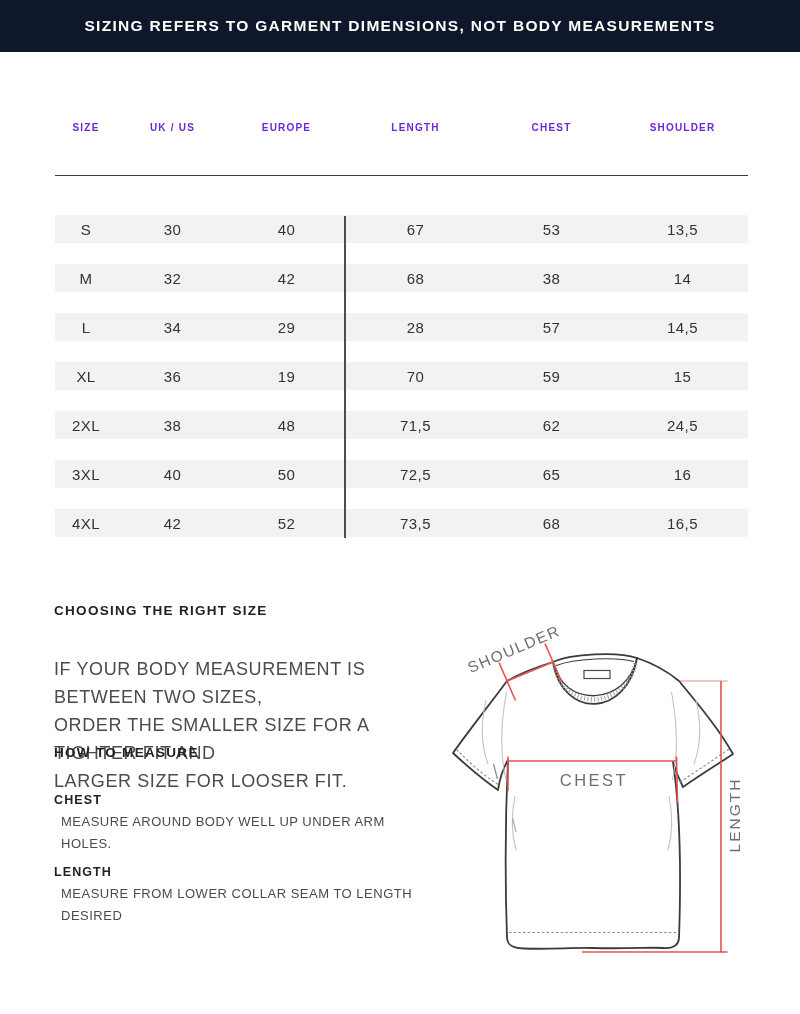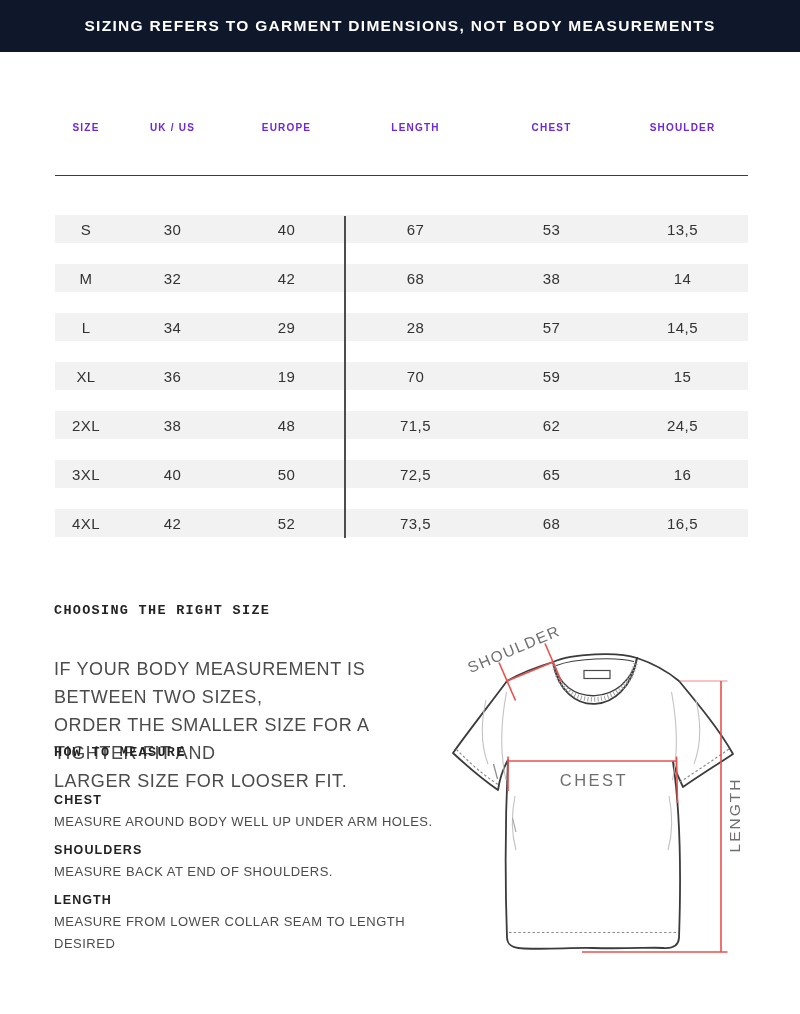--- a/index.html
+++ b/index.html
@@ -23,27 +23,27 @@
   .thead{height:30px;}
   .hcell{font-size:10px;font-weight:bold;letter-spacing:1.2px;color:#6d28d9;}
   .rule{margin-top:33px;border-top:1.6px solid #3c3c3c;width:693px;height:0;}
   .tbody{margin-top:39px;}
   .band{height:28px;background:#f2f2f2;margin-bottom:21px;}
   .band:last-child{margin-bottom:8px;}
   .cell{font-size:15px;color:#333333;letter-spacing:0.4px;}
   .vline{position:absolute;left:289px;top:104px;width:1.6px;height:322px;background:#4d4d4d;}
   
   .choosing{position:absolute;left:54px;top:603px;width:380px;}
-  .sec-heading{font-size:13.5px;font-weight:bold;letter-spacing:1.3px;color:#222222;line-height:16px;margin:0;font-family:Liberation Mono, monospace;}
+  .sec-heading{font-size:13.5px;font-weight:bold;letter-spacing:1.3px;color:#222222;line-height:16px;margin:0;}
   .choosing p{margin:36px 0 0;font-size:18px;letter-spacing:0.6px;color:#4b4b4b;line-height:28px;white-space:pre-line;}
   .how{position:absolute;left:54px;top:745px;width:390px;}
   .m-item{margin-top:10px;}
   .m-item:first-child{margin-top:32px;}
   .m-label{font-size:12.5px;font-weight:bold;letter-spacing:1.1px;color:#222222;line-height:14px;}
-  .m-text{margin:4px 0 0;font-size:13px;letter-spacing:0.5px;color:#4b4b4b;line-height:22px;white-space:pre-line;}
+  .m-text{margin:4px 7px 0;font-size:13px;letter-spacing:0.5px;color:#4b4b4b;line-height:22px;white-space:pre-line;}
   
   .diagram{position:absolute;left:430px;top:612px;width:370px;height:402px;}
   .diag-label{fill:#6f6f6f;font-family:"Liberation Sans","DejaVu Sans",sans-serif;}
 </style>
 </head>
 <body>
 
 <div class="banner">
   <span>SIZING REFERS TO GARMENT DIMENSIONS, NOT BODY MEASUREMENTS</span>
 </div>
@@ -127,24 +127,20 @@
 </div>
 
 <div class="how">
   <div class="sec-heading">HOW TO MEASURE</div>
   <div>
       <div class="m-item">
         <div class="m-label">CHEST</div>
         <p class="m-text">MEASURE AROUND BODY WELL UP UNDER ARM HOLES.</p>
       </div>
       <div class="m-item">
-        <div class="m-label">SHOULDERS</div>
-        <p class="m-text">MEASURE BACK AT END OF SHOULDERS.</p>
-      </div>
-      <div class="m-item">
         <div class="m-label">LENGTH</div>
         <p class="m-text">MEASURE FROM LOWER COLLAR SEAM TO LENGTH
 DESIRED</p>
       </div>
     </div>
 </div>
 
 <svg class="diagram" viewBox="0 0 370 402">
 
   <g fill="none" stroke="#3b3b3b" stroke-width="1.8" stroke-linecap="round" stroke-linejoin="round">

